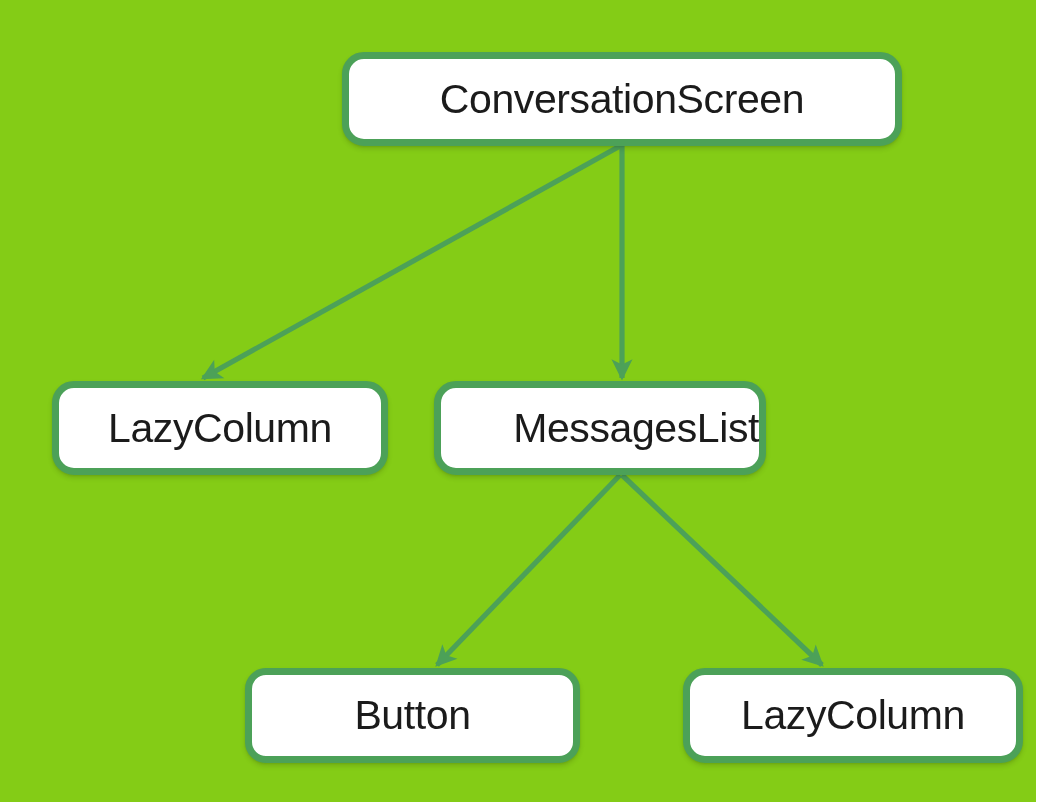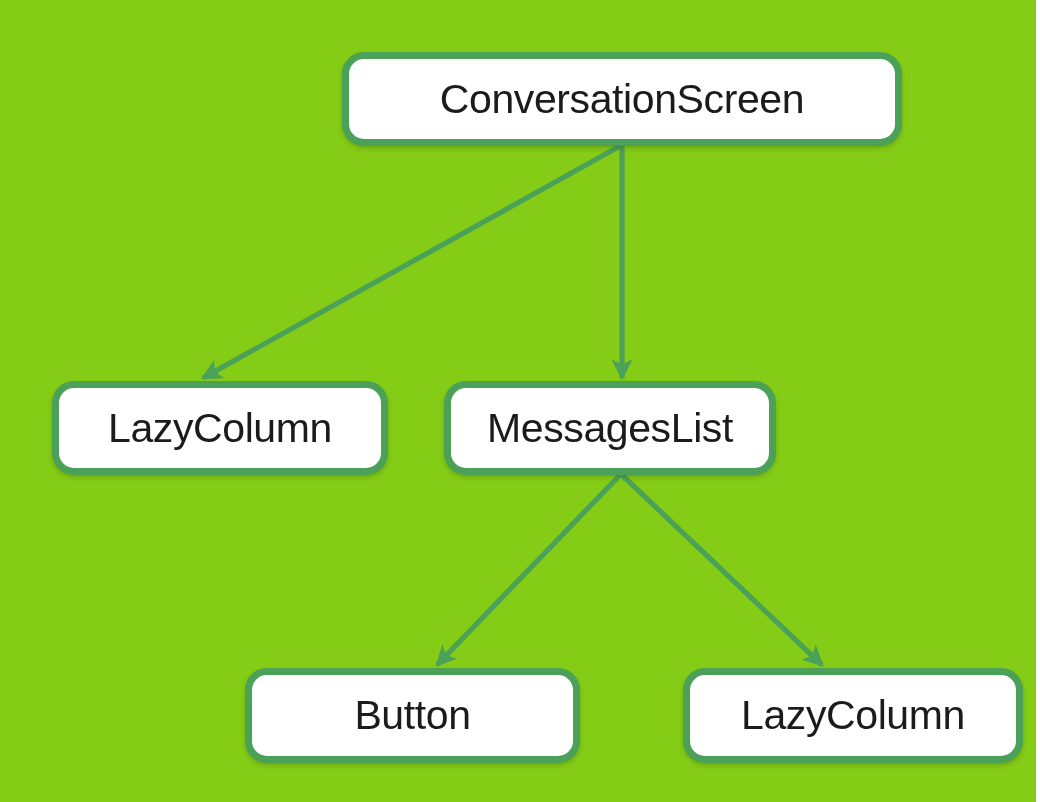--- a/index.html
+++ b/index.html
@@ -55,30 +55,32 @@
     width: 560px;
     height: 94px;
   }
   #node-userinput {
     left: 52px;
     top: 381px;
     width: 336px;
     height: 94px;
   }
   #node-messageslist {
-    left: 444px;
+    left: 434px;
     top: 381px;
     width: 332px;
     height: 94px;
+    justify-content: flex-end;
   }
   #node-button {
     left: 245px;
     top: 668px;
     width: 335px;
     height: 95px;
+    border-radius: 21px;
   }
   #node-lazycolumn {
     left: 683px;
     top: 668px;
     width: 340px;
     height: 95px;
   }
 </style>
 </head>
 <body>

